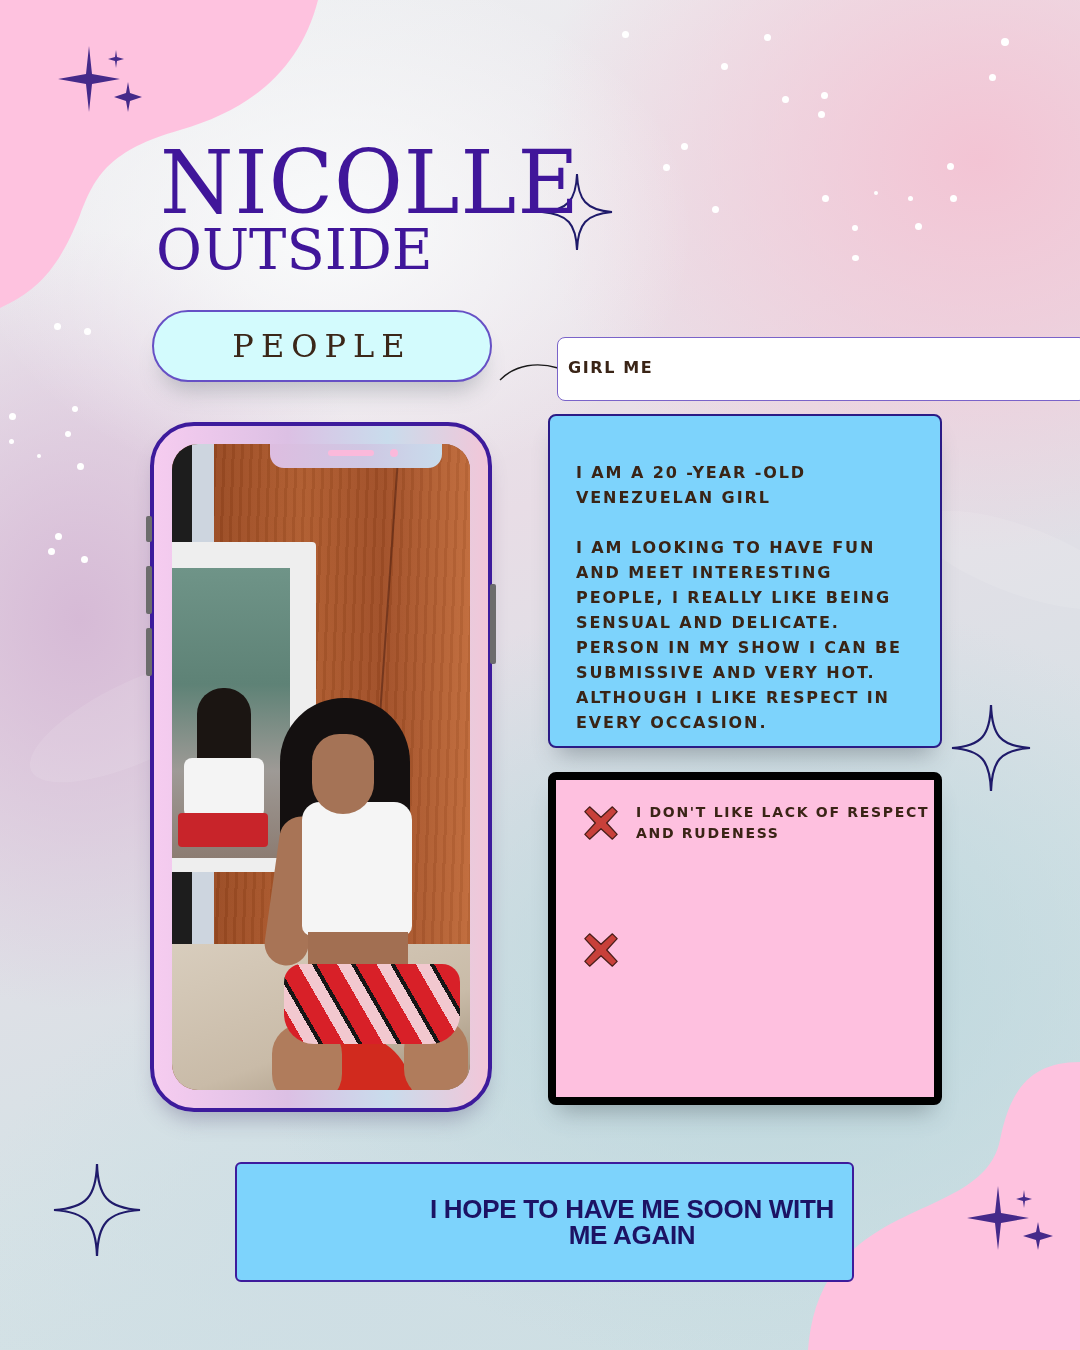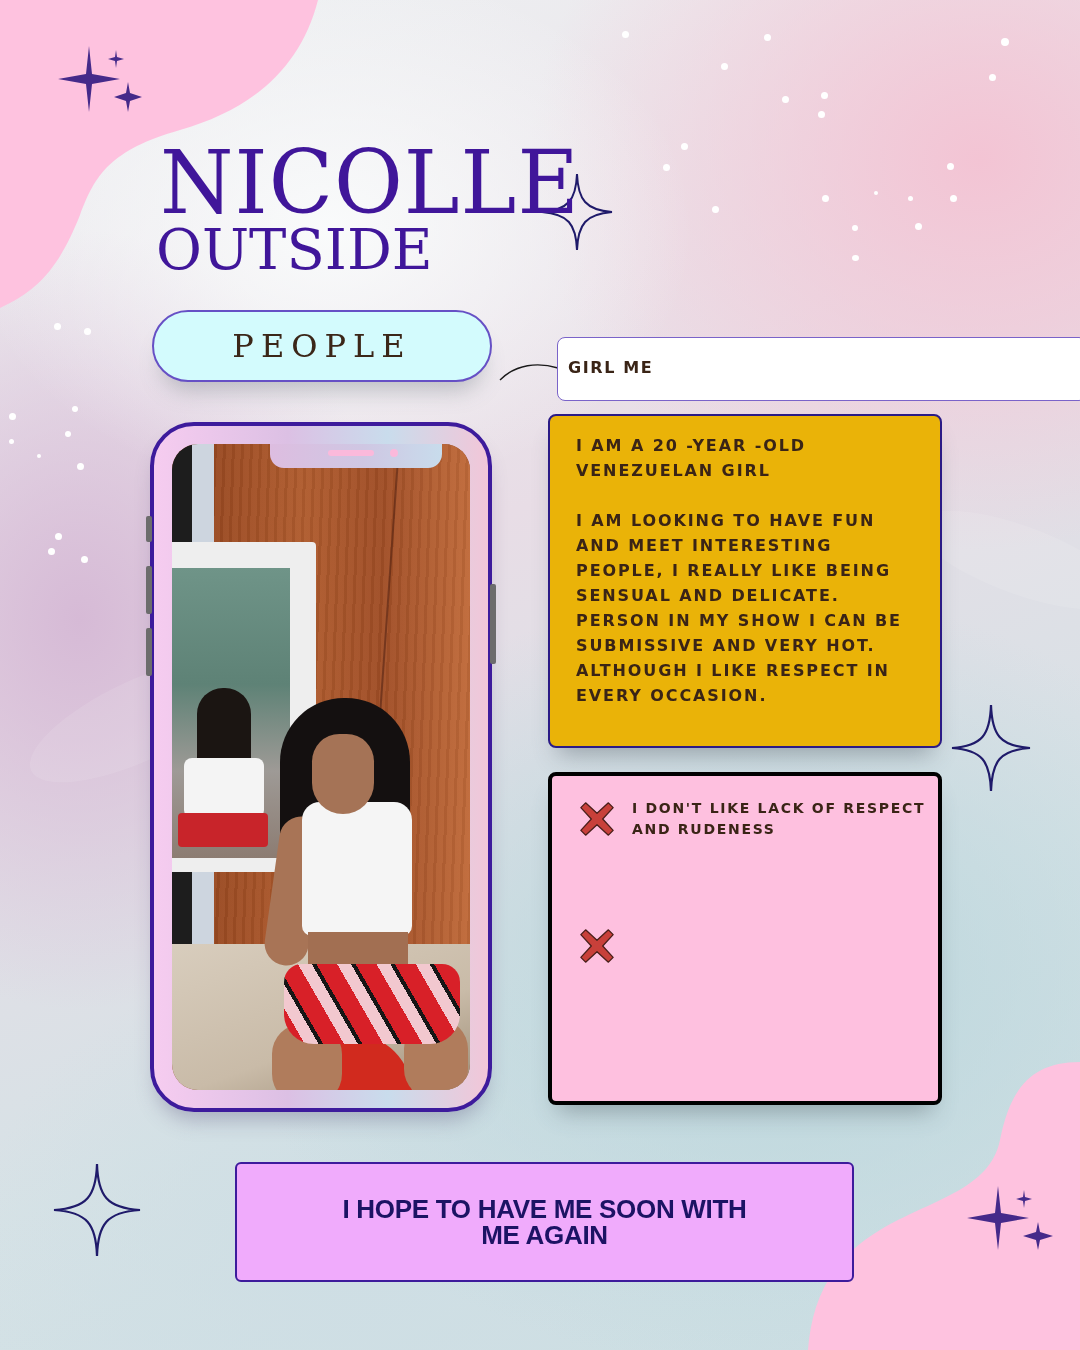--- a/index.html
+++ b/index.html
@@ -126,63 +126,63 @@
     .girl-top { position: absolute; left: 130px; top: 358px; width: 110px; height: 134px; background: #f5f5f5; border-radius: 18px 18px 10px 10px; }
     .girl-belly { position: absolute; left: 136px; top: 488px; width: 100px; height: 38px; background: #a26f52; }
     .girl-shorts { position: absolute; left: 112px; top: 520px; width: 176px; height: 80px; background: repeating-linear-gradient(60deg, #d82028 0 18px, #f2c8cf 18px 30px, #161616 30px 34px); border-radius: 18px 18px 30px 30px; }
     .girl-leg-l { position: absolute; left: 100px; top: 580px; width: 70px; height: 80px; background: #b07c5c; border-radius: 30px; }
     .girl-leg-r { position: absolute; left: 232px; top: 575px; width: 64px; height: 80px; background: #b07c5c; border-radius: 30px; }
 
     
     .bio-card {
       position: absolute; left: 548px; top: 414px;
       width: 394px; height: 334px;
-      background: #eab308;
+      background: #7dd3fc;
       border: 2px solid #2b1b86;
       border-radius: 8px;
       box-shadow: 0 16px 22px -10px rgba(80,90,100,0.45);
-      padding: 17px 20px 0 26px;
+      padding: 44px 20px 0 26px;
     }
     .bio-para {
       font-family: "DejaVu Sans", sans-serif;
       font-weight: bold; font-size: 16px; line-height: 25px;
       letter-spacing: 1.9px; color: #3a2416;
       text-transform: uppercase;
     }
     .bio-para + .bio-para { margin-top: 25px; }
 
     
     .rules-card {
       position: absolute; left: 548px; top: 772px;
       width: 394px; height: 333px;
       background: #fec0df;
-      border: 4px solid #000000;
+      border: 8px solid #000000;
       border-radius: 8px;
       box-shadow: 0 16px 22px -10px rgba(80,90,100,0.45);
     }
     .rule {
       position: absolute; left: 26px; width: 360px;
       display: flex; align-items: flex-start;
     }
     .rule .x-icon { width: 38px; height: 38px; flex: 0 0 38px; margin-right: 16px; margin-top: 2px; }
     .rule .rule-text {
       font-family: "DejaVu Sans", sans-serif;
       font-weight: bold; font-size: 14px; line-height: 21px;
       letter-spacing: 1.7px; color: #3a2416;
       text-transform: uppercase;
     }
 
     
     .footer-box {
       position: absolute; left: 235px; top: 1162px;
       width: 619px; height: 120px;
-      background: #f0abfc;
+      background: #7dd3fc;
       border: 2px solid #3d1b9c;
       border-radius: 6px;
-      display: flex; align-items: center; justify-content: center;
+      display: flex; align-items: center; justify-content: flex-end;
       text-align: center;
     }
     .footer-box span {
       font-family: "Liberation Sans", sans-serif;
       font-weight: bold; font-size: 26px; line-height: 26px;
       color: #1c1364; letter-spacing: -0.3px;
       width: 440px; display: block;
     }
   </style>
 </head>

